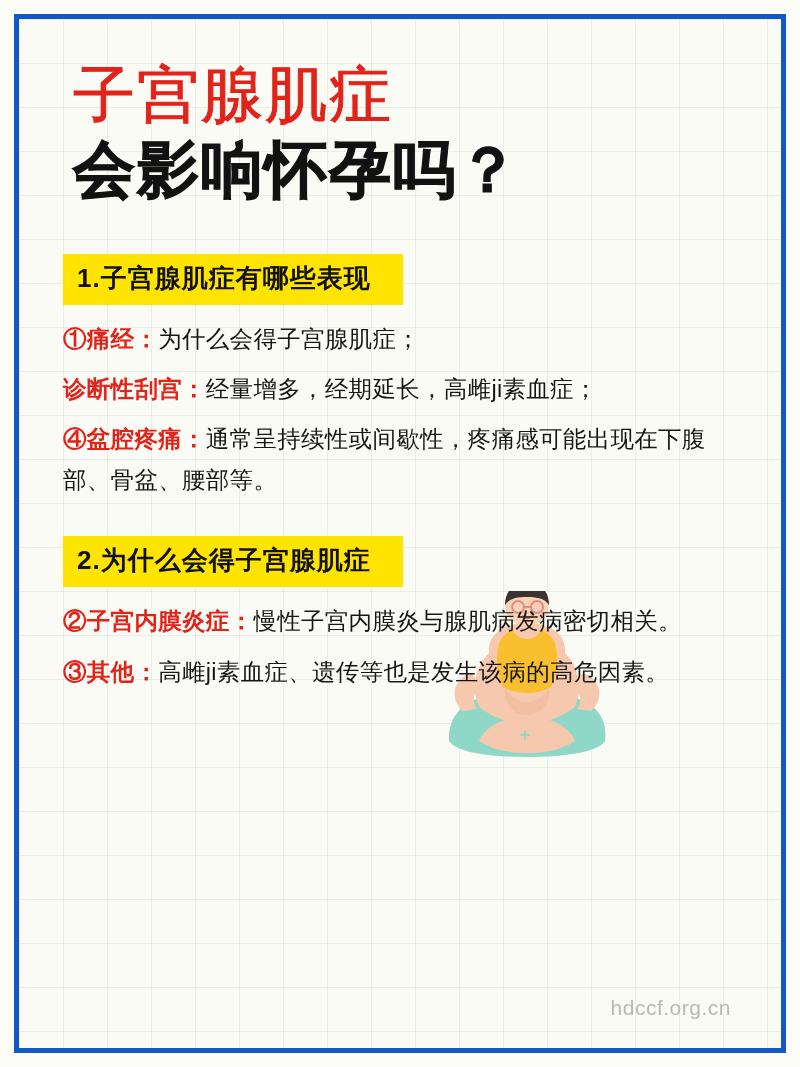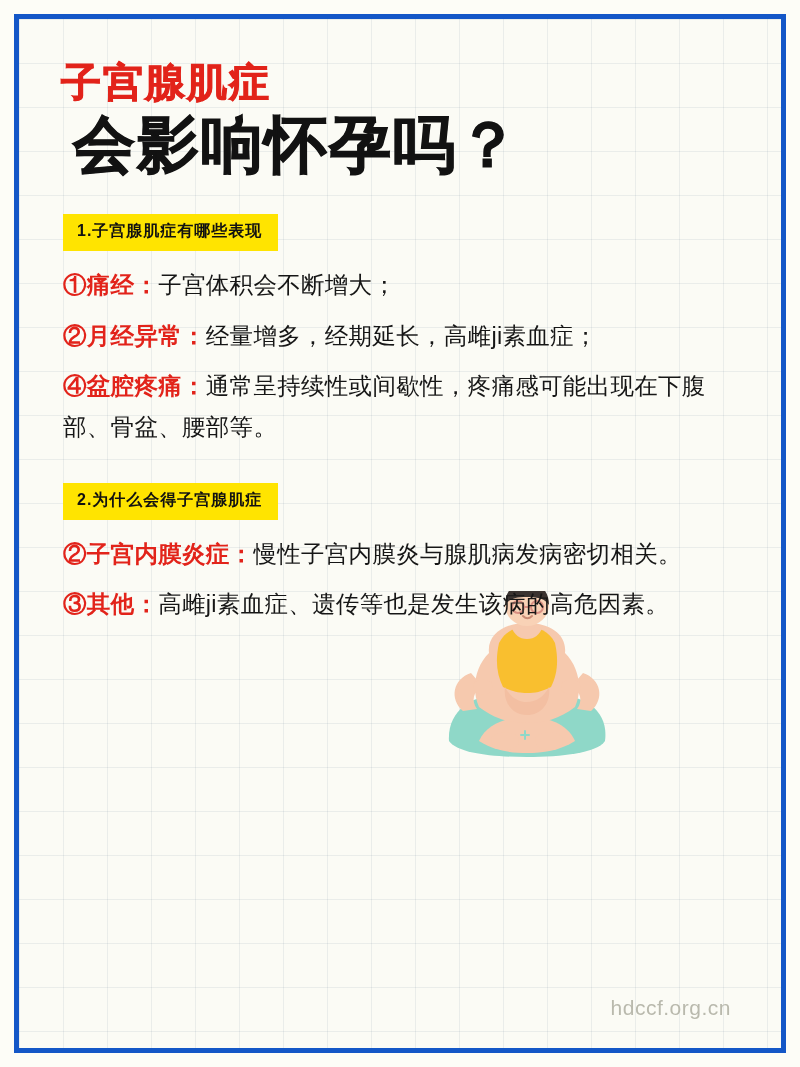--- a/index.html
+++ b/index.html
@@ -29,47 +29,47 @@
     border: 5px solid #1457c7;
     background:
       repeating-linear-gradient(to right, rgba(120,140,160,0.13) 0 1px, transparent 1px 44px),
       repeating-linear-gradient(to bottom, rgba(120,140,160,0.13) 0 1px, transparent 1px 44px),
       #fbfbf5;
     padding: 26px 30px 10px 30px;
     overflow: hidden;
   }
 
   .title-line-1 {
-    font-size: 40px;
-    font-weight: bold;
+    font-size: 62px;
+    font-weight: normal;
     color: #e2231a;
     letter-spacing: 2px;
     line-height: 1.15;
-    margin: 14px 0 4px 12px;
+    margin: 14px 0 4px 24px;
     -webkit-text-stroke: 1px #e2231a;
   }
   .title-line-2 {
     font-size: 62px;
     font-weight: bold;
     color: #121212;
     letter-spacing: 2px;
     line-height: 1.15;
     margin: 0 0 24px 24px;
     -webkit-text-stroke: 1px #121212;
   }
 
   .section-heading {
     display: inline-block;
     background: #ffe400;
     color: #111111;
-    font-size: 16px;
+    font-size: 26px;
     font-weight: bold;
     letter-spacing: 1px;
-    padding: 7px 16px 9px 14px;
-    margin: 10px 0 14px 14px;
+    padding: 7px 32px 9px 14px;
+    margin: 24px 0 14px 14px;
   }
   .section-heading.second {
     margin-top: 26px;
   }
 
   .item {
     font-size: 23.5px;
     line-height: 1.72;
     color: #161616;
     margin: 0 4px 10px 14px;
@@ -114,24 +114,24 @@
   <div class="frame">
 
     <div class="content">
 
       <div class="title-line-1">子宫腺肌症</div>
       <div class="title-line-2">会影响怀孕吗？</div>
 
       <div class="section-heading">1.子宫腺肌症有哪些表现</div>
 
       <p class="item">
-        <span class="label">①痛经：</span><span class="body">子宫体积会不断增大；</span>
+        <span class="label">①痛经：</span><span class="body">为什么会得子宫腺肌症；</span>
       </p>
       <p class="item">
-        <span class="label">②月经异常：</span><span class="body">经量增多，经期延长，高雌ji素血症；</span>
+        <span class="label">诊断性刮宫：</span><span class="body">经量增多，经期延长，高雌ji素血症；</span>
       </p>
       <p class="item">
         <span class="label">④盆腔疼痛：</span><span class="body">通常呈持续性或间歇性，疼痛感可能出现在下腹部、骨盆、腰部等。</span>
       </p>
 
       <div class="section-heading second">2.为什么会得子宫腺肌症</div>
 
       <p class="item">
         <span class="label">②子宫内膜炎症：</span><span class="body">慢性子宫内膜炎与腺肌病发病密切相关。</span>
       </p>

